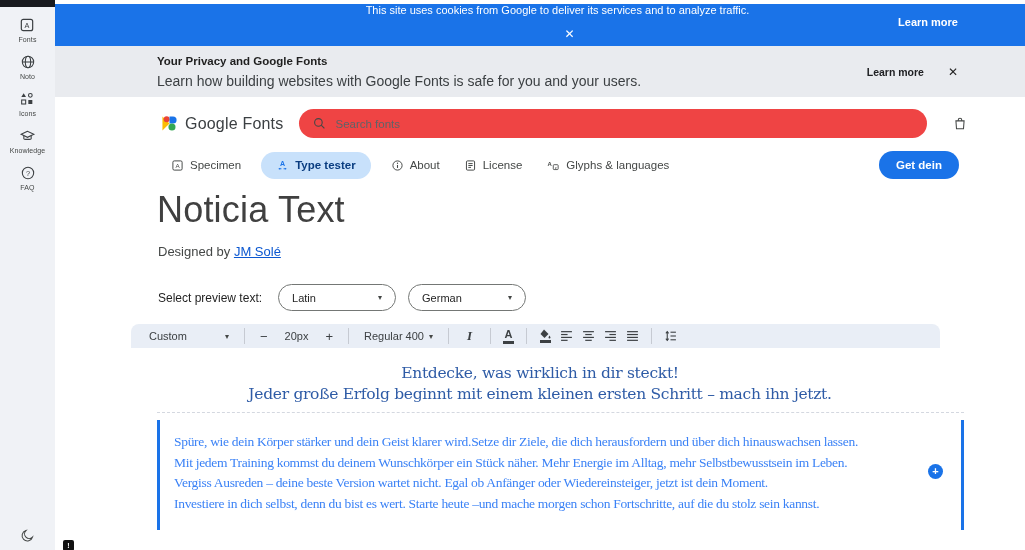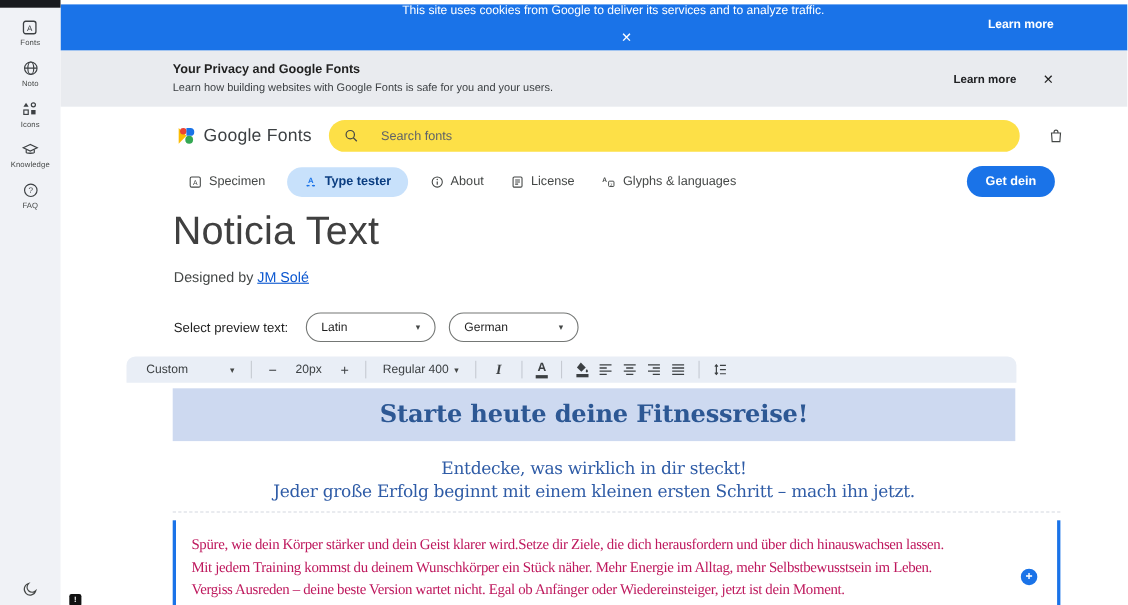--- a/index.html
+++ b/index.html
@@ -35,29 +35,29 @@
     margin-top: 4px; height: 42px; background: var(--banner_blue); color: #fff;
     display: flex; align-items: center; padding: 0 67px 0 102px; font-size: 11px; flex-direction: column;
   }
   .cookie-banner .learn { margin-left: auto; font-weight: bold; font-size: 11px; cursor: pointer; }
   .banner-x { margin-left: 24px; cursor: pointer; font-size: 12px; line-height: 1; }
   .privacy-banner {
     height: 51px; background: #e9ebef; display: flex; align-items: center;
     padding: 0 67px 0 102px; color: #1f1f1f;
   }
   .privacy-text .t { font-size: 11.5px; font-weight: bold; margin-bottom: 6px; }
-  .privacy-text .s { font-size: 10px; color: #3c4043; }
+  .privacy-text .s { font-size: 14px; color: #3c4043; }
   .privacy-banner .learn { margin-left: auto; font-size: 10.5px; font-weight: bold; color: #202124; cursor: pointer; }
   
   .header { display: flex; align-items: center; padding: 12px 58px 0 106px; gap: 16px; }
   .logo { display: flex; align-items: center; gap: 7px; cursor: pointer; }
   .logo-text { font-size: 16px; color: #3c4043; letter-spacing: .2px; }
   .search-pill {
-    flex: 1; height: 29px; background: #fde047; border-radius: 16px;
-    display: flex; align-items: center; gap: 20px; padding: 0 14px; color: #5f6368;
+    flex: 1; height: 29px; background: #ef4444; border-radius: 16px;
+    display: flex; align-items: center; gap: 9px; padding: 0 14px; color: #5f6368;
     margin-right: 10px;
   }
   .search-pill input {
     border: none; background: transparent; outline: none; flex: 1;
     font-family: "Liberation Sans", sans-serif; font-size: 11.5px; color: #202124;
   }
   .search-pill input::placeholder { color: #5f6368; }
   .bag { color: #444746; cursor: pointer; display: flex; }
   
   .tabs-row { display: flex; align-items: center; padding: 13px 66px 0 104px; }
@@ -79,21 +79,21 @@
   .controls { display: flex; align-items: center; gap: 12px; margin: 25px 0 0 103px; }
   .controls .clabel { font-size: 12px; color: #1f1f1f; margin-right: 4px; }
   .select-pill {
     width: 118px; height: 27px; border: 1px solid #747775; border-radius: 16px;
     display: flex; align-items: center; justify-content: space-between;
     padding: 0 13px; font-size: 11px; color: #1f1f1f; cursor: pointer; background: #fff;
   }
   .caret { font-size: 8px; color: #444746; }
   
   .toolbar {
-    margin: 13px 0 0 60px; width: 809px; height: 24px; background: var(--toolbar_bg);
+    margin: 13px 0 0 76px; width: 809px; height: 24px; background: var(--toolbar_bg);
     border-radius: 8px 8px 0 0; display: flex; align-items: center; padding: 0 15px;
     font-size: 11px; color: #3c4043; gap: 9px;
   }
   .tb-sep { width: 1px; height: 16px; background: #c6cad2; margin: 0 3px; }
   .tb-btn { display: flex; align-items: center; gap: 5px; cursor: pointer; padding: 2px 3px; }
   .tb-glyph { font-size: 13px; line-height: 1; }
   .tb-italic { font-family: "Liberation Serif", serif; font-style: italic; font-size: 13px; font-weight: bold; padding: 0 3px; }
   .tb-colorA { display: inline-flex; flex-direction: column; align-items: center; line-height: 1; cursor: pointer; }
   .tb-colorA .a { font-size: 11px; font-weight: bold; }
   .tb-colorA .bar { width: 11px; height: 3px; background: #3c4043; margin-top: 1px; }
@@ -113,21 +113,21 @@
     color: var(--preview_blue); letter-spacing: -0.3px;
   }
   .box-topline { margin: 7px 0 0 102px; width: 807px; border-top: 1px dashed #d4d8e0; }
   .edit-box {
     margin: 7px 0 0 102px; width: 807px; height: 110px; position: relative;
     border-left: 3px solid var(--accent_blue); border-right: 3px solid var(--accent_blue);
     padding: 12px 48px 0 14px;
   }
   .edit-box .pline {
     font-family: "Liberation Serif", serif; font-size: 13.5px; line-height: 20.5px;
-    color: #be185d; letter-spacing: -0.3px; white-space: nowrap;
+    color: #3b82f6; letter-spacing: -0.3px; white-space: nowrap;
   }
   .plus-fab {
     position: absolute; right: 18px; top: 44px; width: 15px; height: 15px; border-radius: 50%;
     background: var(--accent_blue); color: #fff; font-size: 11px; font-weight: bold;
     display: flex; align-items: center; justify-content: center; cursor: pointer; line-height: 1;
   }
   .alert-badge {
     position: absolute; left: 63px; top: 540px; width: 11px; height: 11px;
     background: #111; border-radius: 2px; color: #fff; font-size: 7px; font-weight: bold;
     display: flex; align-items: center; justify-content: center; z-index: 7;
@@ -394,23 +394,20 @@
       <svg width="13" height="12" viewBox="0 0 24 22" stroke="currentColor" stroke-width="2">
           <path d="M6 3v16"></path>
           <path d="M3.5 6 6 3l2.5 3M3.5 16 6 19l2.5-3" fill="none"></path>
           <line x1="12" y1="4" x2="22" y2="4"></line>
           <line x1="12" y1="11" x2="22" y2="11"></line>
           <line x1="12" y1="18" x2="22" y2="18"></line>
         </svg>
     </div>
   </div>
 
-  <div class="preview-heading-band">
-    <span class="h">Starte heute deine Fitnessreise!</span>
-  </div>
 
   <div class="preview-intro">
     <div class="line">Entdecke, was wirklich in dir steckt!</div>
     <div class="line">Jeder große Erfolg beginnt mit einem kleinen ersten Schritt – mach ihn jetzt.</div>
   </div>
 
   <div class="box-topline"></div>
   <div class="edit-box">
     <div class="pline">Spüre, wie dein Körper stärker und dein Geist klarer wird.Setze dir Ziele, die dich herausfordern und über dich hinauswachsen lassen.</div>
     <div class="pline">Mit jedem Training kommst du deinem Wunschkörper ein Stück näher. Mehr Energie im Alltag, mehr Selbstbewusstsein im Leben.</div>

